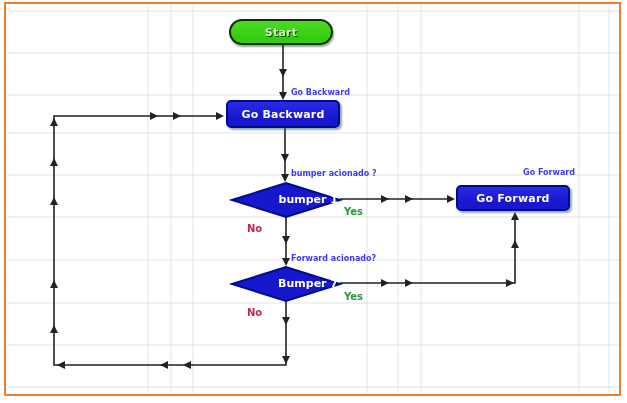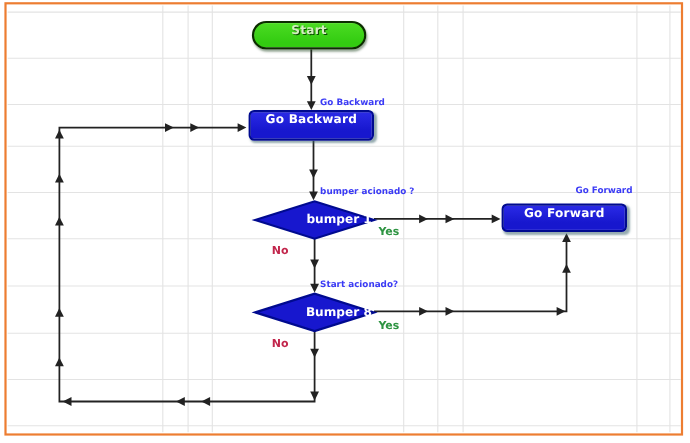--- a/index.html
+++ b/index.html
@@ -10,21 +10,21 @@
   .frame{
     position:absolute;left:4px;top:2px;width:613px;height:390px;
     border:2px solid var(--frame-color,#ED7D31);background:transparent;
   }
   svg.layer{position:absolute;left:0;top:0;}
   .gridline{stroke:var(--grid-color,#E3E3E3);stroke-width:1;}
   .connector{stroke:var(--line-color,#222222);stroke-width:1.6;fill:none;}
   .arrow{fill:var(--line-color,#222222);stroke:none;}
   .diamond{fill:var(--node-fill,#1717CE);stroke:var(--node-stroke,#000A8F);stroke-width:2;}
   .node{
-    position:absolute;display:flex;justify-content:center;
+    position:absolute;display:flex;align-items:center;justify-content:center;
     box-sizing:border-box;font-weight:bold;font-size:11px;letter-spacing:.2px;
   }
   .proc{
     background:linear-gradient(180deg,#2a2ae6 0%,var(--node-fill,#1717CE) 70%);
     border:2px solid var(--node-stroke,#000A8F);border-radius:5px;
     color:var(--node-text,#fff);
     box-shadow:2px 2px 2px rgba(60,100,110,.55);
   }
   .start{
     background:linear-gradient(180deg,#4bdb22 0%,var(--start-fill,#33CC11) 80%);
@@ -135,25 +135,25 @@
 
   <div class="node proc" style="left:226px;top:100px;width:114px;height:28px;">
     <span>Go Backward</span>
   </div>
 
   <div class="node proc" style="left:456px;top:185px;width:114px;height:26px;">
     <span>Go Forward</span>
   </div>
 
   <div class="diamond-label" style="left:234px;top:193px;">bumper 1</div>
-  <div class="diamond-label" style="left:234px;top:277px;">Bumper 8</div>
+  <div class="diamond-label" style="left:234px;top:277px;">Bumper 7</div>
 
   <div class="annotation" style="left:291px;top:88px;">Go Backward</div>
   <div class="annotation" style="left:291px;top:169px;">bumper acionado ?</div>
-  <div class="annotation" style="left:291px;top:254px;">Start acionado?</div>
+  <div class="annotation" style="left:291px;top:254px;">Forward acionado?</div>
   <div class="annotation" style="left:495px;top:168px;width:80px;text-align:right;">Go Forward</div>
 
   <div class="branch yes" style="left:344px;top:196px;">Yes</div>
   <div class="branch no" style="left:247px;top:213px;">No</div>
   <div class="branch yes" style="left:344px;top:281px;">Yes</div>
   <div class="branch no" style="left:247px;top:297px;">No</div>
 
 </div>
 
 </body></html>

